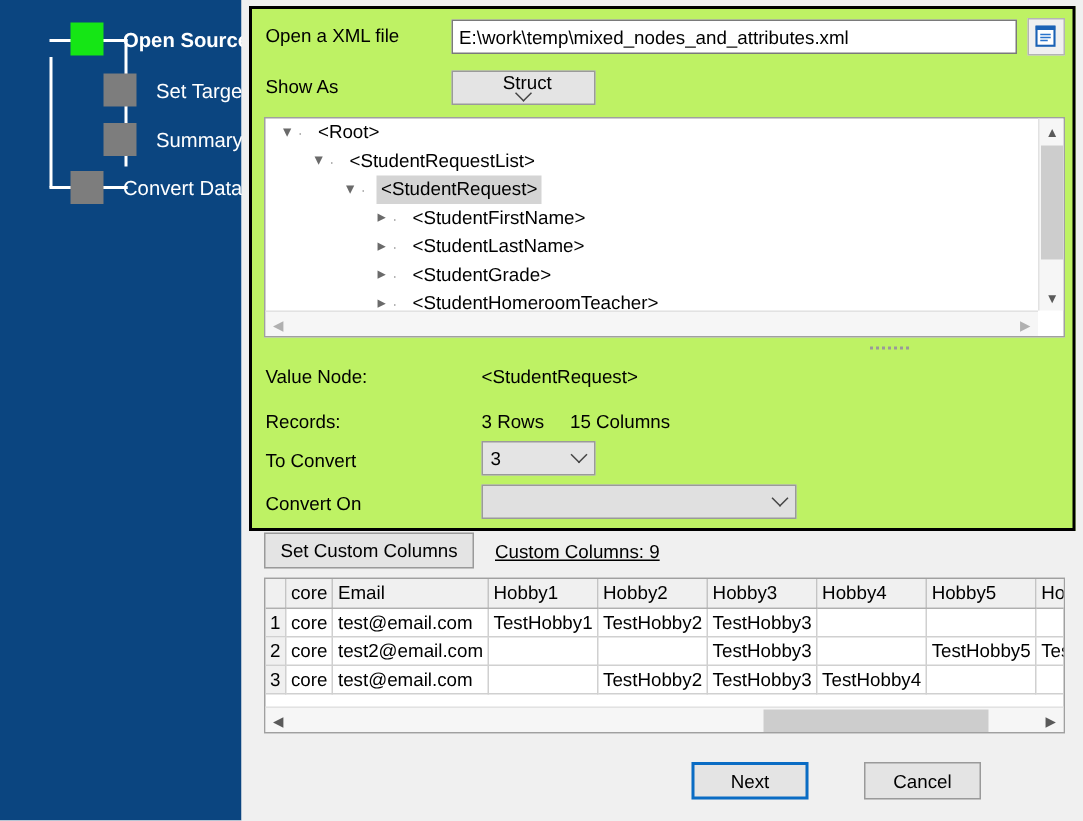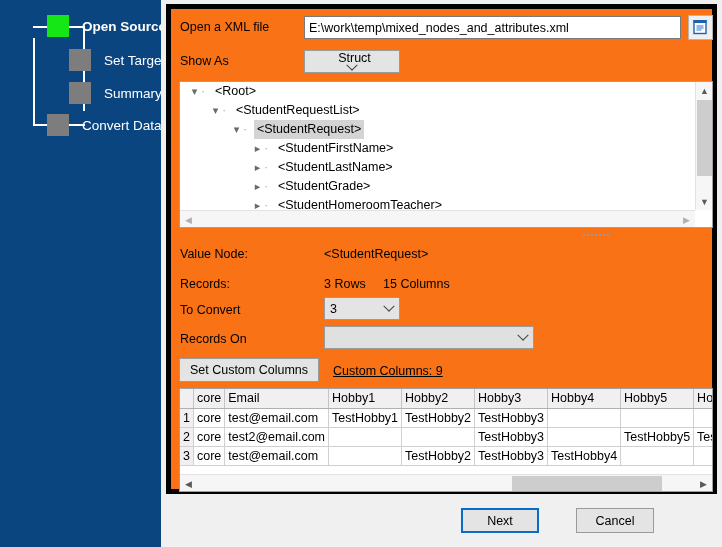--- a/index.html
+++ b/index.html
@@ -25,22 +25,22 @@
   .step-label{color:#ffffff;margin-left:13px;white-space:nowrap;font-size:13.5px;}
   .step-label.bold{font-weight:bold;font-size:13.5px;}
   .connector{position:absolute;background:#ffffff;}
 
   
   #content{
     position:absolute;left:161px;top:0;width:561px;height:547px;
     background:#f0f0f0;
   }
   #panel{
-    position:absolute;left:5px;top:4px;width:551px;height:490px;
-    background:#f97316;border:5px solid #000000;box-sizing:border-box;
+    position:absolute;left:5px;top:4px;width:551px;height:350px;
+    background:#bef264;border:2px solid #000000;box-sizing:border-box;
   }
 
   
   .lbl{position:absolute;font-size:12.5px;color:#000;}
   #file-input{
     position:absolute;left:133px;top:7px;width:377px;height:23px;
     background:#ffffff;border:1px solid #7a7a7a;box-sizing:border-box;
     font-family:"Liberation Sans", sans-serif;font-size:12.5px;
     padding:0 4px;color:#000;outline:none;
   }
@@ -275,21 +275,21 @@
       <span class="lbl" style="left:212px;top:268px;">15 Columns</span>
 
       <span class="lbl" style="left:9px;top:294px;">To Convert</span>
       <div id="sublevel-combo" class="combo">
         <span class="cval">3</span>
         <span class="carrow">
             <i class="chev"></i>
           </span>
       </div>
 
-      <span class="lbl" style="left:9px;top:323px;">Records On</span>
+      <span class="lbl" style="left:9px;top:323px;">Convert On</span>
       <div id="recordon-combo" class="combo">
         <span class="cval"></span>
         <span class="carrow">
             <i class="chev"></i>
           </span>
       </div>
 
       <button id="setcols-btn">Set Custom Columns</button>
       <span class="lbl" style="left:162px;top:355px;text-decoration:underline;">Custom Columns: 9</span>
 

